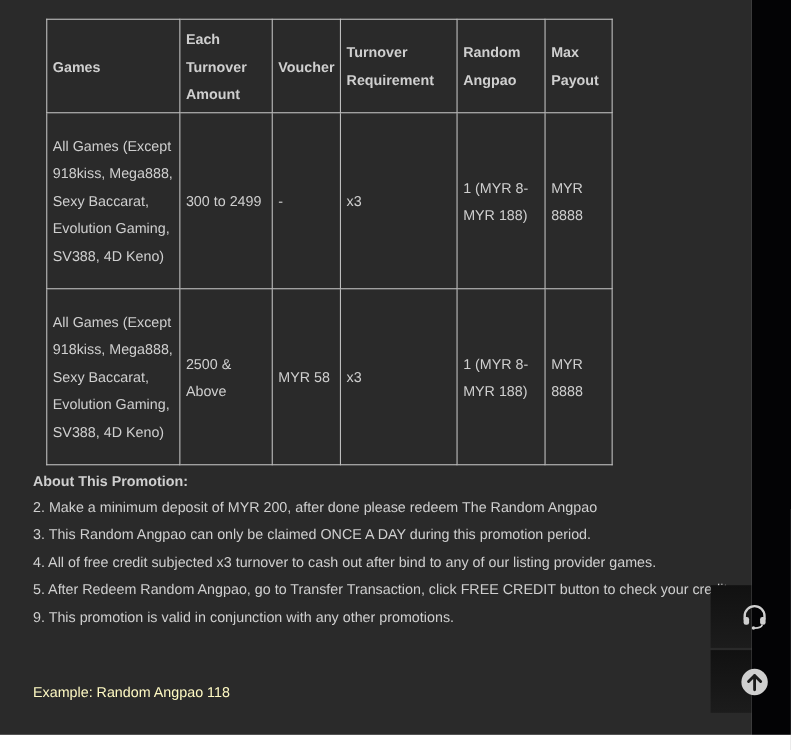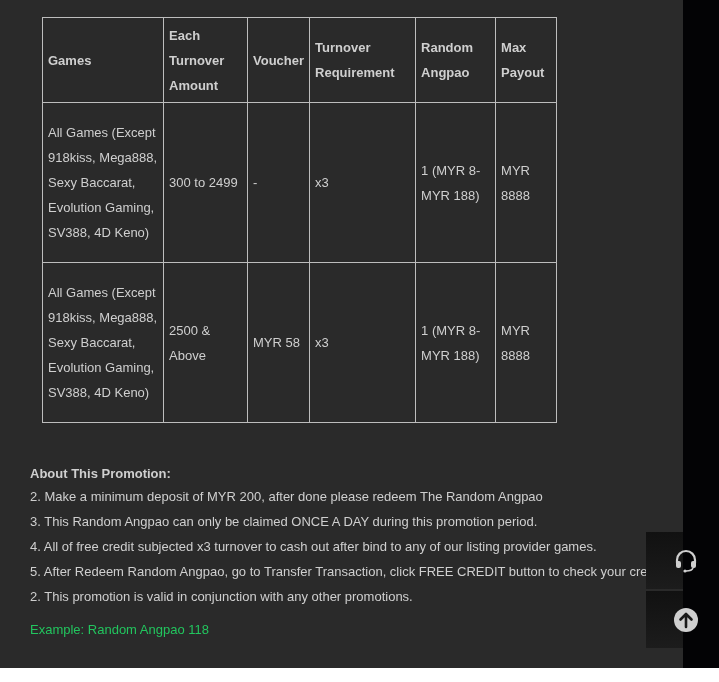--- a/index.html
+++ b/index.html
@@ -10,25 +10,25 @@
   table.promo th, table.promo td { border:1px solid #bdbdbd; padding:0 5px; vertical-align:middle; text-align:left; line-height:25px; }
   table.promo th { font-weight:bold; height:84px; }
   .c-games { width:110px; }
   .c-dep { width:73px; }
   .c-vou { width:50px; }
   .c-turn { width:95px; }
   .c-ang { width:69px;margin-left:24px; }
   .c-max { width:50px; }
   td.just { text-align:justify; text-align-last:left;margin-left:40px; }
   td.games { height:159px; }
-  .about { position:absolute; left:30px; top:428px; font-size:13px; color:#cfcfcf;margin-top:36px; }
+  .about { position:absolute; left:30px; top:428px; font-size:13px; color:#cfcfcf; }
   .about .title { font-weight:bold; line-height:20px; margin:0; }
   .about ol { list-style:none; margin:0; padding:0; }
   .about li { line-height:25px; white-space:nowrap; }
-  .example { position:absolute; left:30px; top:617px; font-size:13px; color:#22c55e; }
+  .example { position:absolute; left:30px; top:617px; font-size:13px; color:#fef9c3; }
   .example div { line-height:25px; white-space:nowrap; }
   .float-btn { position:absolute; left:646px; width:37px; height:57px; background:linear-gradient(#111111,#1c1c1c); display:flex; align-items:center; justify-content:flex-end; }
   .float-btn svg { position:absolute; left:27px; }
 </style>
 </head>
 <body>
 
 <div class="content">
   <table class="promo">
     <thead>
@@ -61,21 +61,21 @@
     </tbody>
   </table>
 
   <div class="about">
     <p class="title">About This Promotion:</p>
     <ol>
       <li>2. Make a minimum deposit of MYR 200, after done please redeem The Random Angpao</li>
       <li>3. This Random Angpao can only be claimed ONCE A DAY during this promotion period.</li>
       <li>4. All of free credit subjected x3 turnover to cash out after bind to any of our listing provider games.</li>
       <li>5. After Redeem Random Angpao, go to Transfer Transaction, click FREE CREDIT button to check your credit.</li>
-      <li>2. This promotion is valid in conjunction with any other promotions.</li>
+      <li>9. This promotion is valid in conjunction with any other promotions.</li>
     </ol>
   </div>
 
   <div class="example">
     <div>Example: Random Angpao 118</div>
   </div>
 </div>
 
 <div class="rightbar"></div>
 

